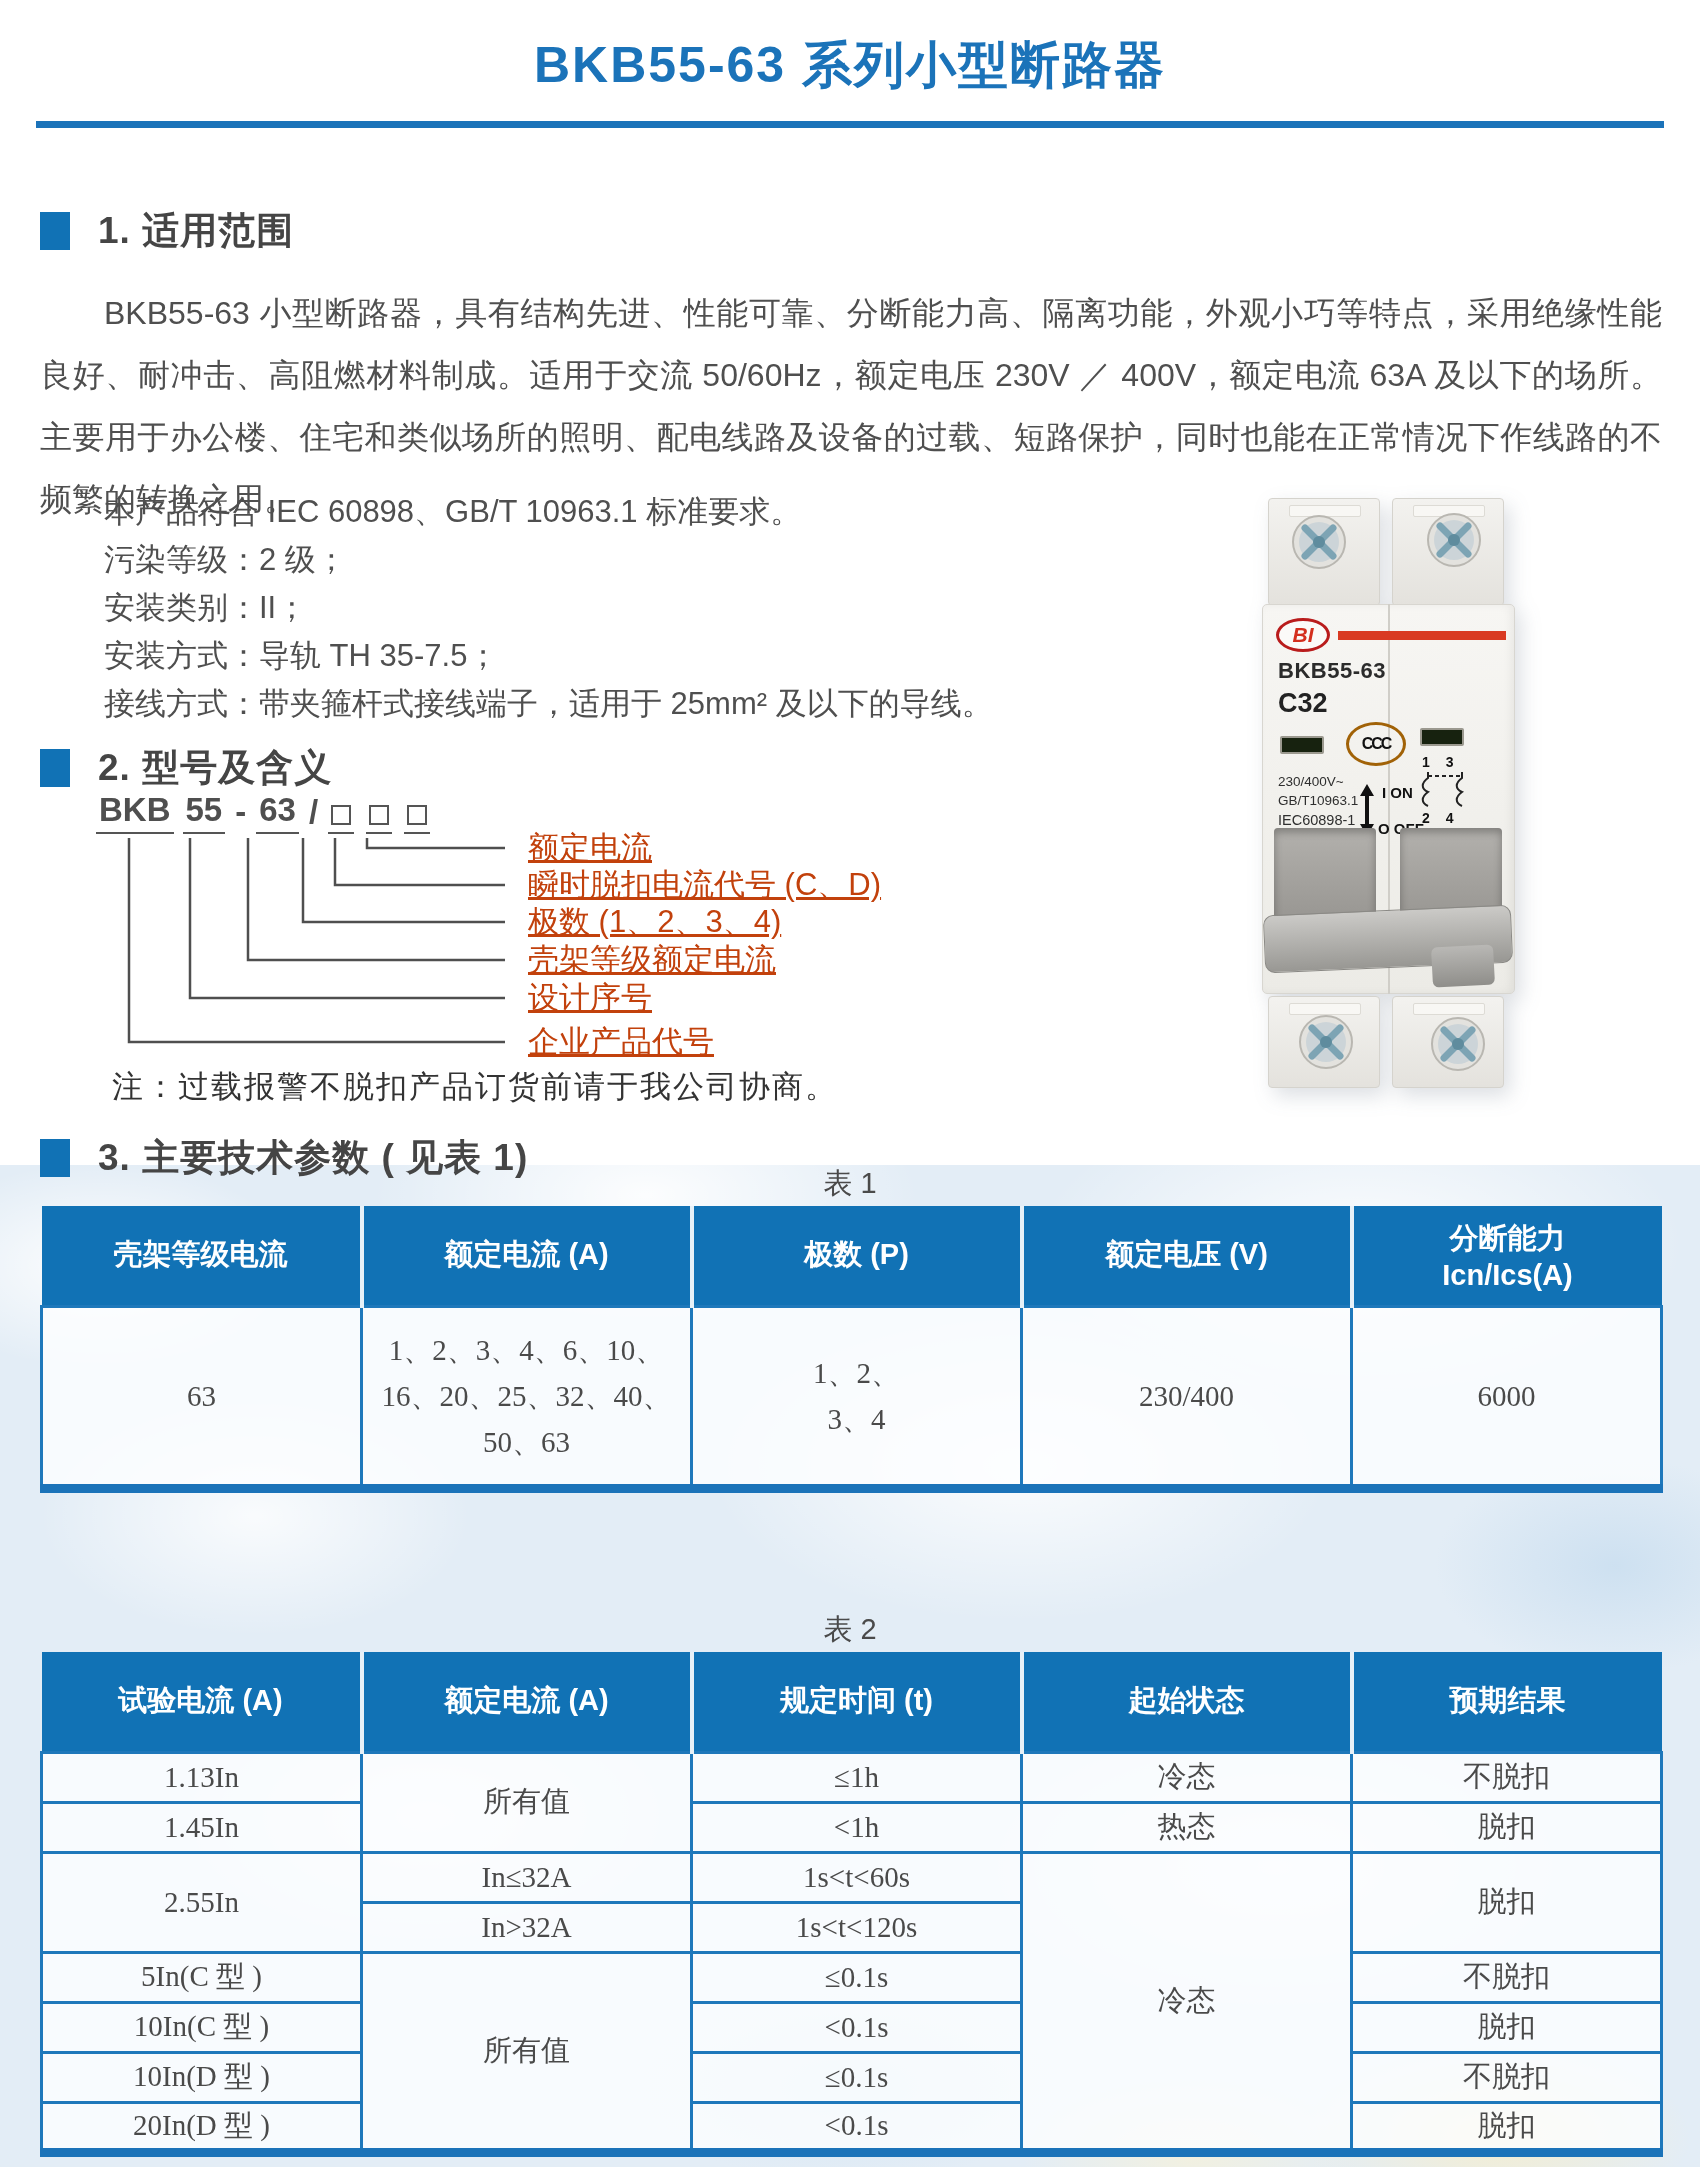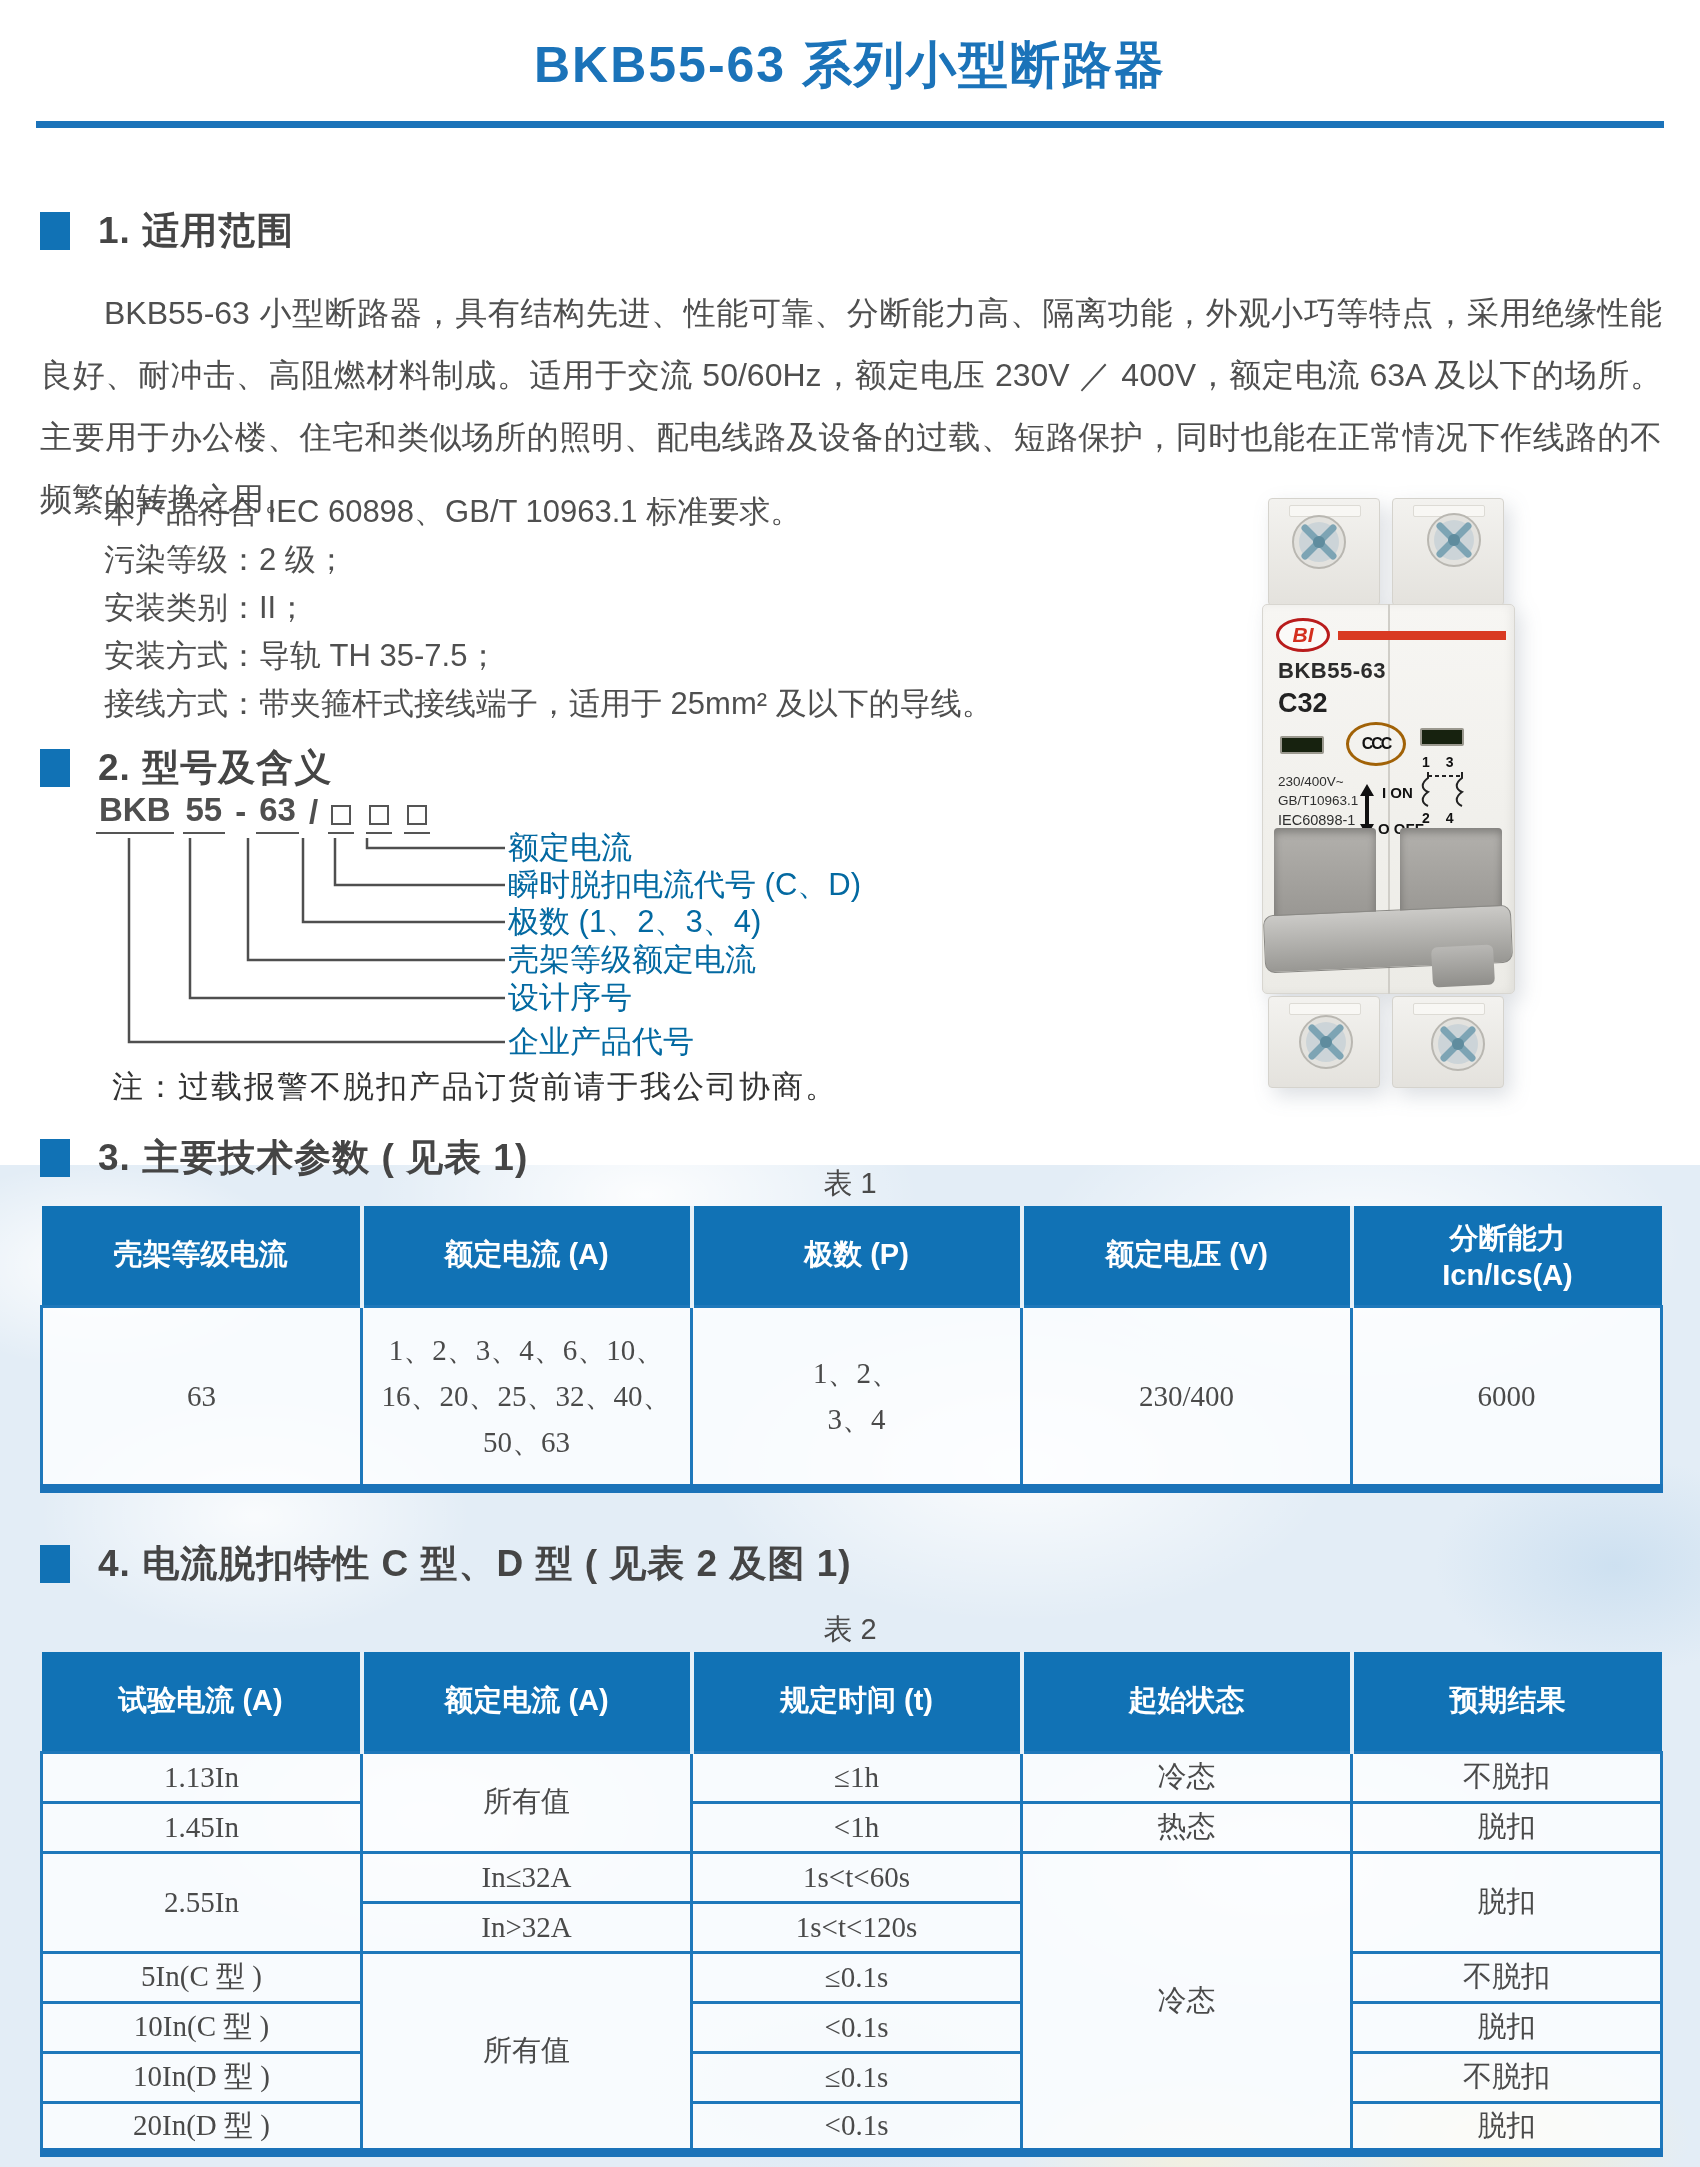--- a/index.html
+++ b/index.html
@@ -42,21 +42,21 @@
   }
   .spec-list { position:absolute; left:40px; top:488px; list-style:none; }
   .spec-list li { height:48px; line-height:48px; padding-left:64px; font-size:31px; color:#4f4f4f; white-space:nowrap; }
   
   .model-line { position:absolute; left:96px; top:793px; display:flex; align-items:flex-end; font-size:33px; color:#4f4f4f; font-weight:bold; }
   .mseg { border-bottom:2px solid #555; padding:0 3px 5px; margin-right:9px; line-height:34px; }
   .mplain { padding:0 1px 5px; margin-right:9px; line-height:34px; }
   .mboxwrap { border-bottom:2px solid #555; padding:0 3px 7px; margin-right:12px; display:flex; align-items:flex-end; }
   .mbox { width:20px; height:20px; border:2px solid #555; background:transparent; }
   .model-svg { position:absolute; left:0; top:838px; width:960px; height:225px; }
-  .mlabel { position:absolute; left:508px; height:40px; line-height:40px; font-size:31px; color:#0369a1; white-space:nowrap; }
+  .mlabel { position:absolute; left:528px; height:40px; line-height:40px; font-size:31px; color:#c2410c; white-space:nowrap;text-decoration:underline; }
   .model-note { position:absolute; left:112px; top:1066px; font-size:31px; color:#333;
     font-family:"Liberation Serif","DejaVu Serif",serif; letter-spacing:2px; }
   
   .tbl-caption { position:absolute; left:40px; width:1620px; text-align:center; font-size:29px; color:#4a4a4a; }
   .blue-table { position:absolute; left:40px; width:1620px; border-collapse:collapse; table-layout:fixed;
     border-bottom:9px solid #1b73b9; }
   .blue-table th {
     background:#1172b5; color:#ffffff; font-size:29px; font-weight:bold;
     height:100px; border-left:4px solid #e7f1f8; border-bottom:3px solid #1e78bb; vertical-align:middle; text-align:center;
   }
@@ -272,24 +272,20 @@
 16、20、25、32、40、
 50、63</td>
         <td class="preline">1、2、
 3、4</td>
         <td>230/400</td>
         <td>6000</td>
       </tr>
     </tbody>
   </table>
 
-  <div class="sec-head" style="top:1538px">
-    <span class="sq"></span>
-    <span class="sec-txt">4. 电流脱扣特性 C 型、D 型 ( 见表 2 及图 1)</span>
-  </div>
   <div class="tbl-caption" style="top:1610px">表 2</div>
 
   <table class="blue-table t2" style="top:1652px">
     <colgroup>
         <col style="width:320px">
         <col style="width:330px">
         <col style="width:330px">
         <col style="width:330px">
         <col style="width:310px">
       </colgroup>

